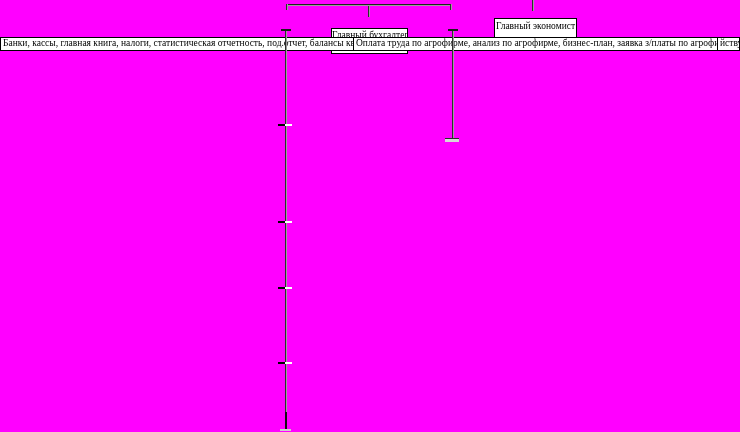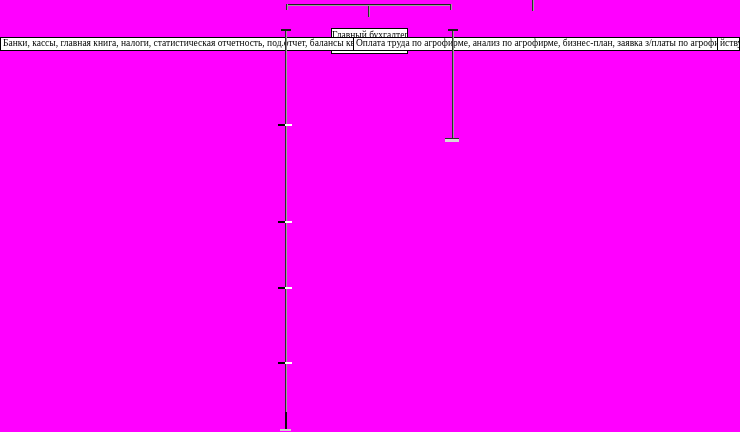--- a/index.html
+++ b/index.html
@@ -85,20 +85,23 @@
   <div class="hline top-hline"></div>
   <div class="vseg hook-left"></div>
   <div class="vseg hook-right"></div>
   <div class="vseg conn-box1"></div>
 
   <div class="vseg conn-box2-top"></div>
 
   <div class="orgbox box1">
     <span>Главный бухгалтер</span>
   </div>
+  <div class="orgbox box2">
+    <span>Главный экономист</span>
+  </div>
 
   <div class="strip">
     <div class="cell cell1">Банки, кассы, главная книга, налоги, статистическая отчетность, под.отчет, балансы кварт.</div>
     <div class="cell cell2">Оплата труда по агрофирме, анализ по агрофирме, бизнес-план, заявка з/платы по агрофирме,</div>
     <div class="cell cell3">йству.</div>
   </div>
 
   <div class="vseg vline-left above"></div>
   <div class="vseg vline-left-end above"></div>
   <div class="vseg vline-right above"></div>

